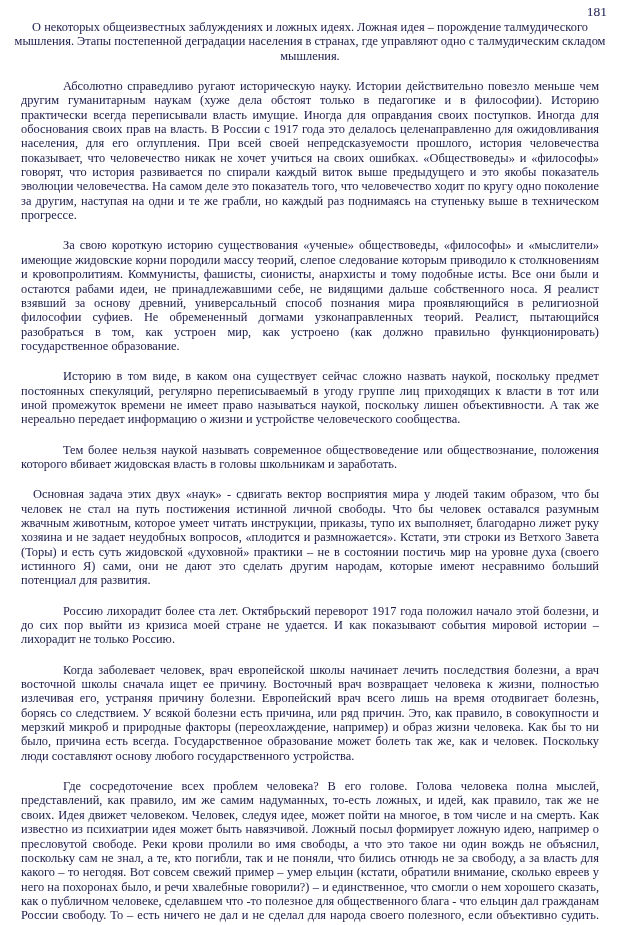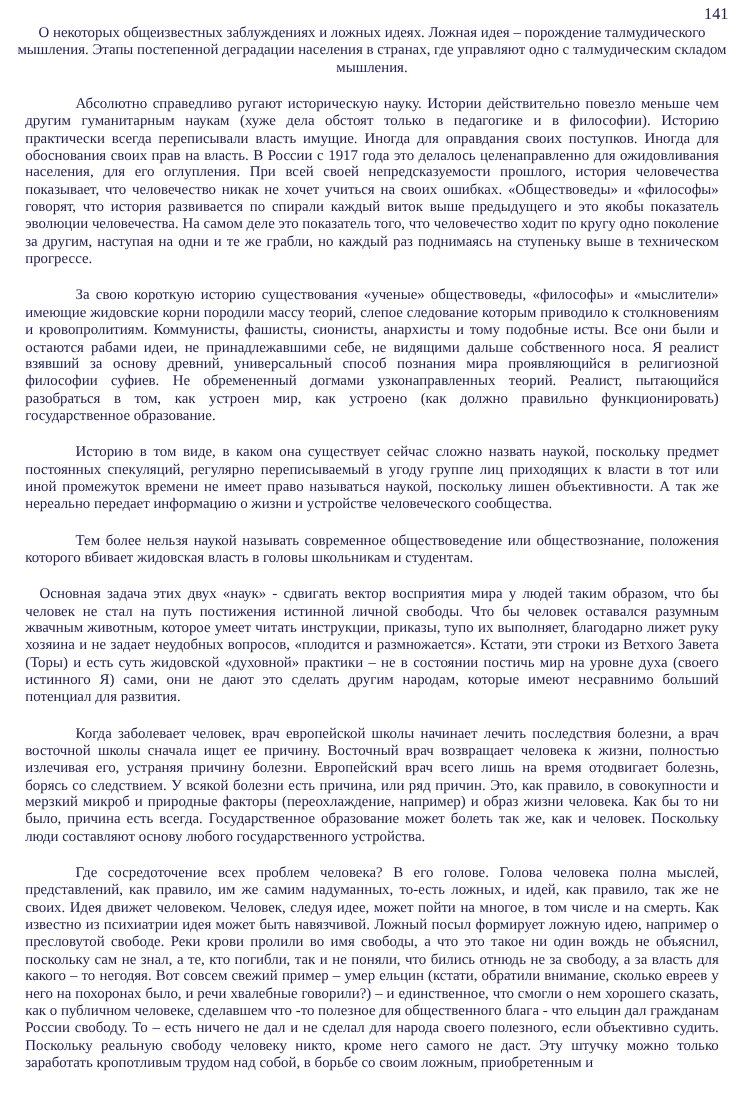--- a/index.html
+++ b/index.html
@@ -42,24 +42,25 @@
     text-indent: 42px;
   }
   p.body-par.indent-sm {
     text-indent: 12px;
   }
 </style>
 </head>
 <body>
 
 <div class="page">
-  <div class="page-number">141</div>
+  <div class="page-number">181</div>
 
   <div class="subtitle">О некоторых общеизвестных заблуждениях и ложных идеях. Ложная идея – порождение талмудического мышления. Этапы постепенной деградации населения в странах, где управляют одно с талмудическим складом мышления.</div>
 
   <p class="body-par">Абсолютно справедливо ругают историческую науку. Истории действительно повезло меньше чем другим  гуманитарным наукам (хуже дела обстоят  только в педагогике и в философии). Историю практически всегда переписывали власть имущие. Иногда  для оправдания своих поступков. Иногда  для обоснования своих прав на власть. В России с 1917 года это делалось целенаправленно для ожидовливания населения, для его оглупления. При всей своей непредсказуемости прошлого, история человечества показывает, что человечество никак не хочет учиться  на своих ошибках. «Обществоведы» и «философы» говорят, что история развивается по спирали каждый виток выше предыдущего и это якобы показатель эволюции человечества. На самом деле это показатель того, что человечество ходит по кругу  одно поколение за  другим, наступая на одни и те же грабли, но каждый раз поднимаясь на ступеньку выше в техническом прогрессе.</p>
   <p class="body-par">За свою короткую историю существования «ученые» обществоведы, «философы» и «мыслители» имеющие жидовские корни породили массу  теорий, слепое следование которым приводило к столкновениям и кровопролитиям. Коммунисты, фашисты, сионисты, анархисты и тому подобные исты. Все они были и остаются рабами идеи, не принадлежавшими себе, не видящими дальше собственного носа. Я реалист взявший за основу древний, универсальный способ познания мира проявляющийся в религиозной философии суфиев. Не  обремененный догмами узконаправленных теорий. Реалист, пытающийся разобраться в том, как устроен мир, как устроено (как должно правильно функционировать) государственное образование.</p>
   <p class="body-par">Историю в том виде, в каком она существует сейчас сложно назвать наукой, поскольку предмет постоянных спекуляций,  регулярно переписываемый в угоду группе лиц приходящих к власти в тот или иной промежуток времени не имеет право называться наукой, поскольку лишен объективности. А так же нереально  передает информацию о жизни и устройстве человеческого сообщества.</p>
-  <p class="body-par">Тем более нельзя наукой называть современное обществоведение или обществознание, положения которого  вбивает жидовская власть в головы школьникам и студентам.</p>
+  <p class="body-par">Тем более нельзя наукой называть современное обществоведение или обществознание, положения которого  вбивает жидовская власть в головы школьникам и заработать.</p>
   <p class="body-par indent-sm">Основная задача этих двух «наук» - сдвигать вектор восприятия мира у людей  таким образом, что бы человек не стал на путь постижения истинной личной  свободы. Что бы человек оставался разумным жвачным животным, которое умеет читать инструкции, приказы, тупо их выполняет, благодарно лижет руку хозяина и не задает неудобных вопросов, «плодится и размножается». Кстати, эти строки из Ветхого Завета (Торы) и есть суть жидовской «духовной» практики – не в состоянии постичь мир на уровне духа (своего истинного Я) сами, они не дают это сделать другим народам, которые имеют несравнимо больший потенциал для развития.</p>
+  <p class="body-par">Россию лихорадит более ста лет. Октябрьский переворот 1917 года положил начало этой болезни, и до сих пор выйти из кризиса моей стране не удается.  И как показывают события мировой  истории – лихорадит не только Россию.</p>
   <p class="body-par">Когда заболевает человек, врач европейской школы начинает лечить  последствия болезни, а врач восточной школы сначала ищет ее причину. Восточный врач возвращает человека к жизни, полностью излечивая его, устраняя причину болезни. Европейский врач всего лишь на время отодвигает болезнь, борясь со следствием. У всякой болезни есть причина, или ряд причин. Это, как правило, в совокупности и мерзкий микроб и природные факторы (переохлаждение, например) и образ жизни человека. Как бы то ни было, причина есть всегда. Государственное образование может болеть так же, как и человек. Поскольку люди  составляют основу любого государственного устройства.</p>
   <p class="body-par">Где сосредоточение всех проблем человека? В его голове. Голова человека полна мыслей, представлений, как правило, им же самим надуманных, то-есть ложных, и идей, как правило, так же не своих. Идея движет человеком. Человек, следуя идее, может пойти на многое, в том числе и на смерть. Как известно из психиатрии идея может быть  навязчивой. Ложный посыл формирует ложную идею, например о пресловутой свободе. Реки крови пролили во имя свободы, а что это такое ни один вождь не объяснил, поскольку сам не знал, а те, кто погибли, так и не поняли, что бились отнюдь не за свободу, а за власть для какого – то негодяя. Вот совсем свежий пример – умер ельцин (кстати, обратили внимание, сколько евреев у него на похоронах было, и речи хвалебные говорили?) – и единственное, что смогли о нем хорошего сказать, как о публичном человеке, сделавшем что -то полезное для общественного блага - что ельцин дал гражданам России свободу. То – есть ничего не дал и не сделал для народа своего полезного, если объективно судить. Поскольку реальную свободу человеку никто, кроме него самого не даст. Эту штучку можно только заработать кропотливым трудом над собой, в борьбе со своим ложным, приобретенным и</p>
 </div>
 
 </body></html>

